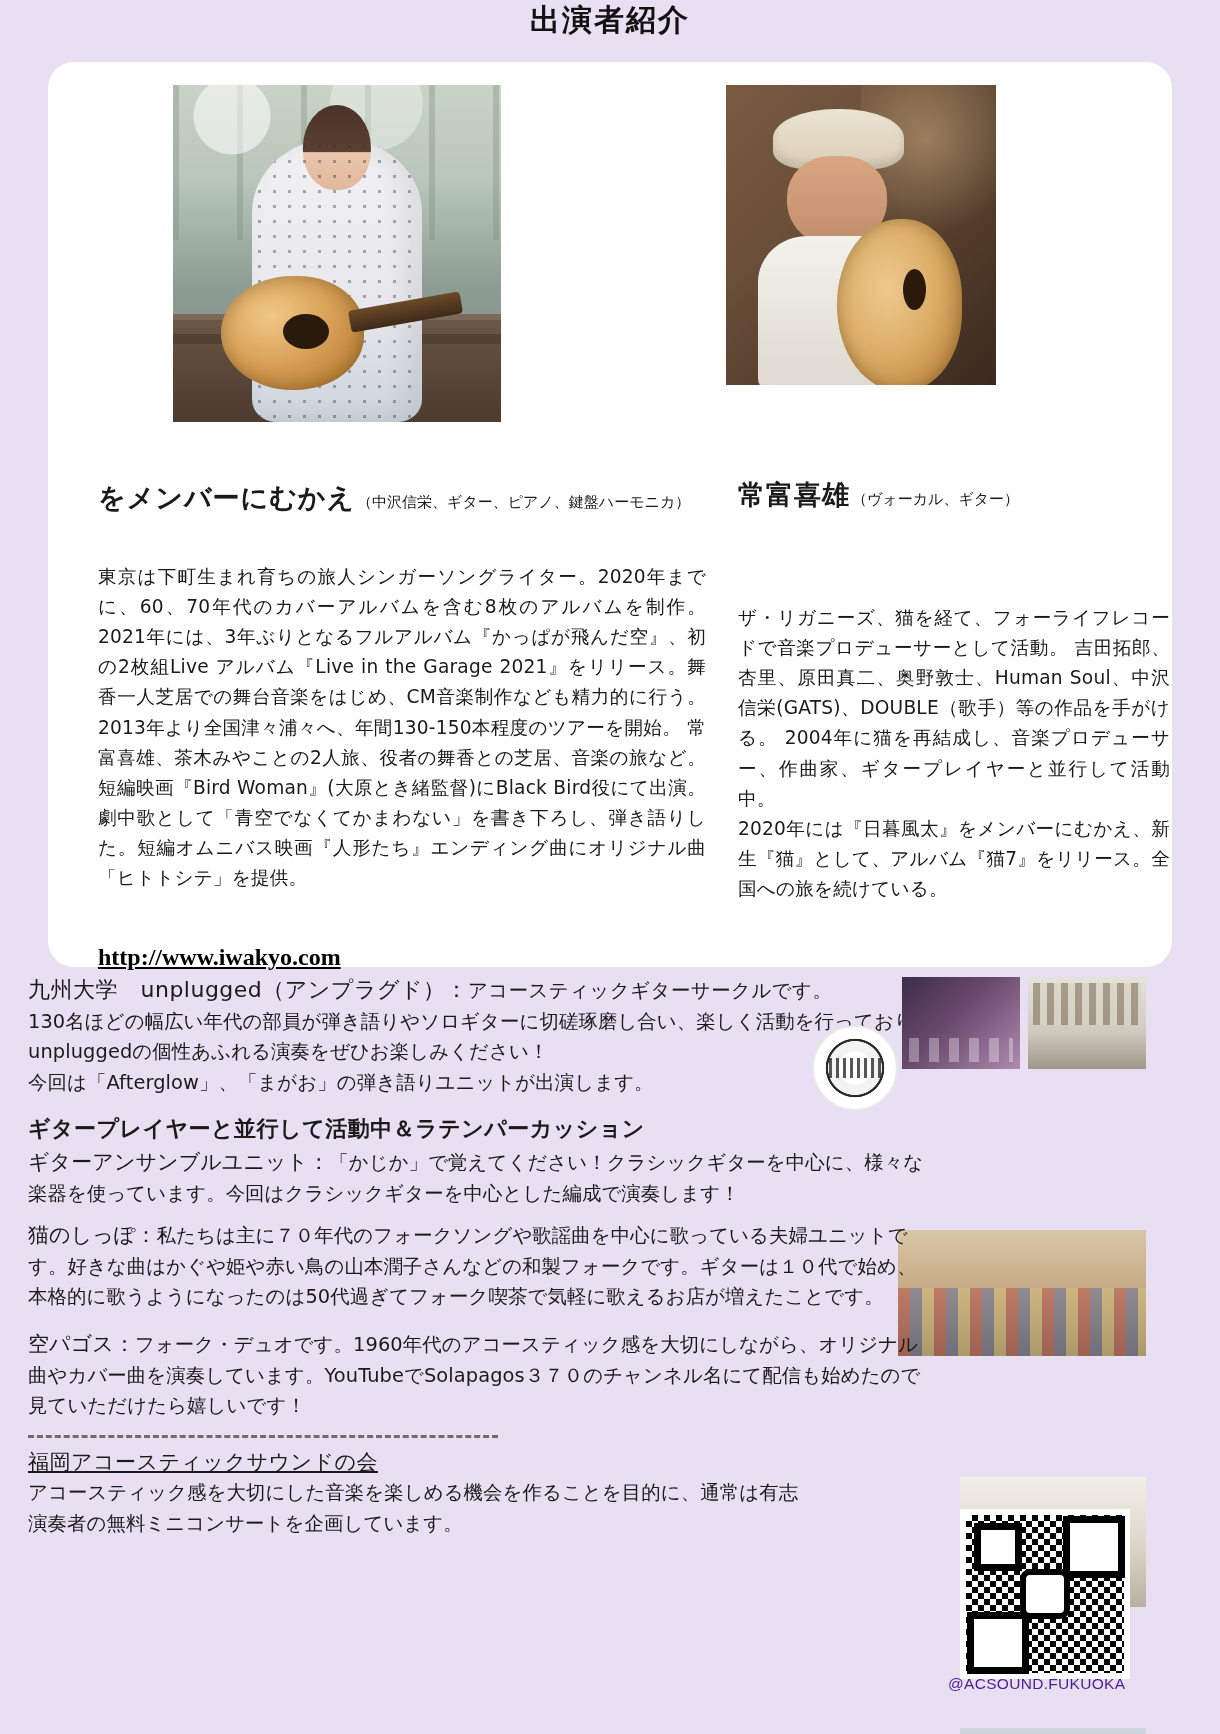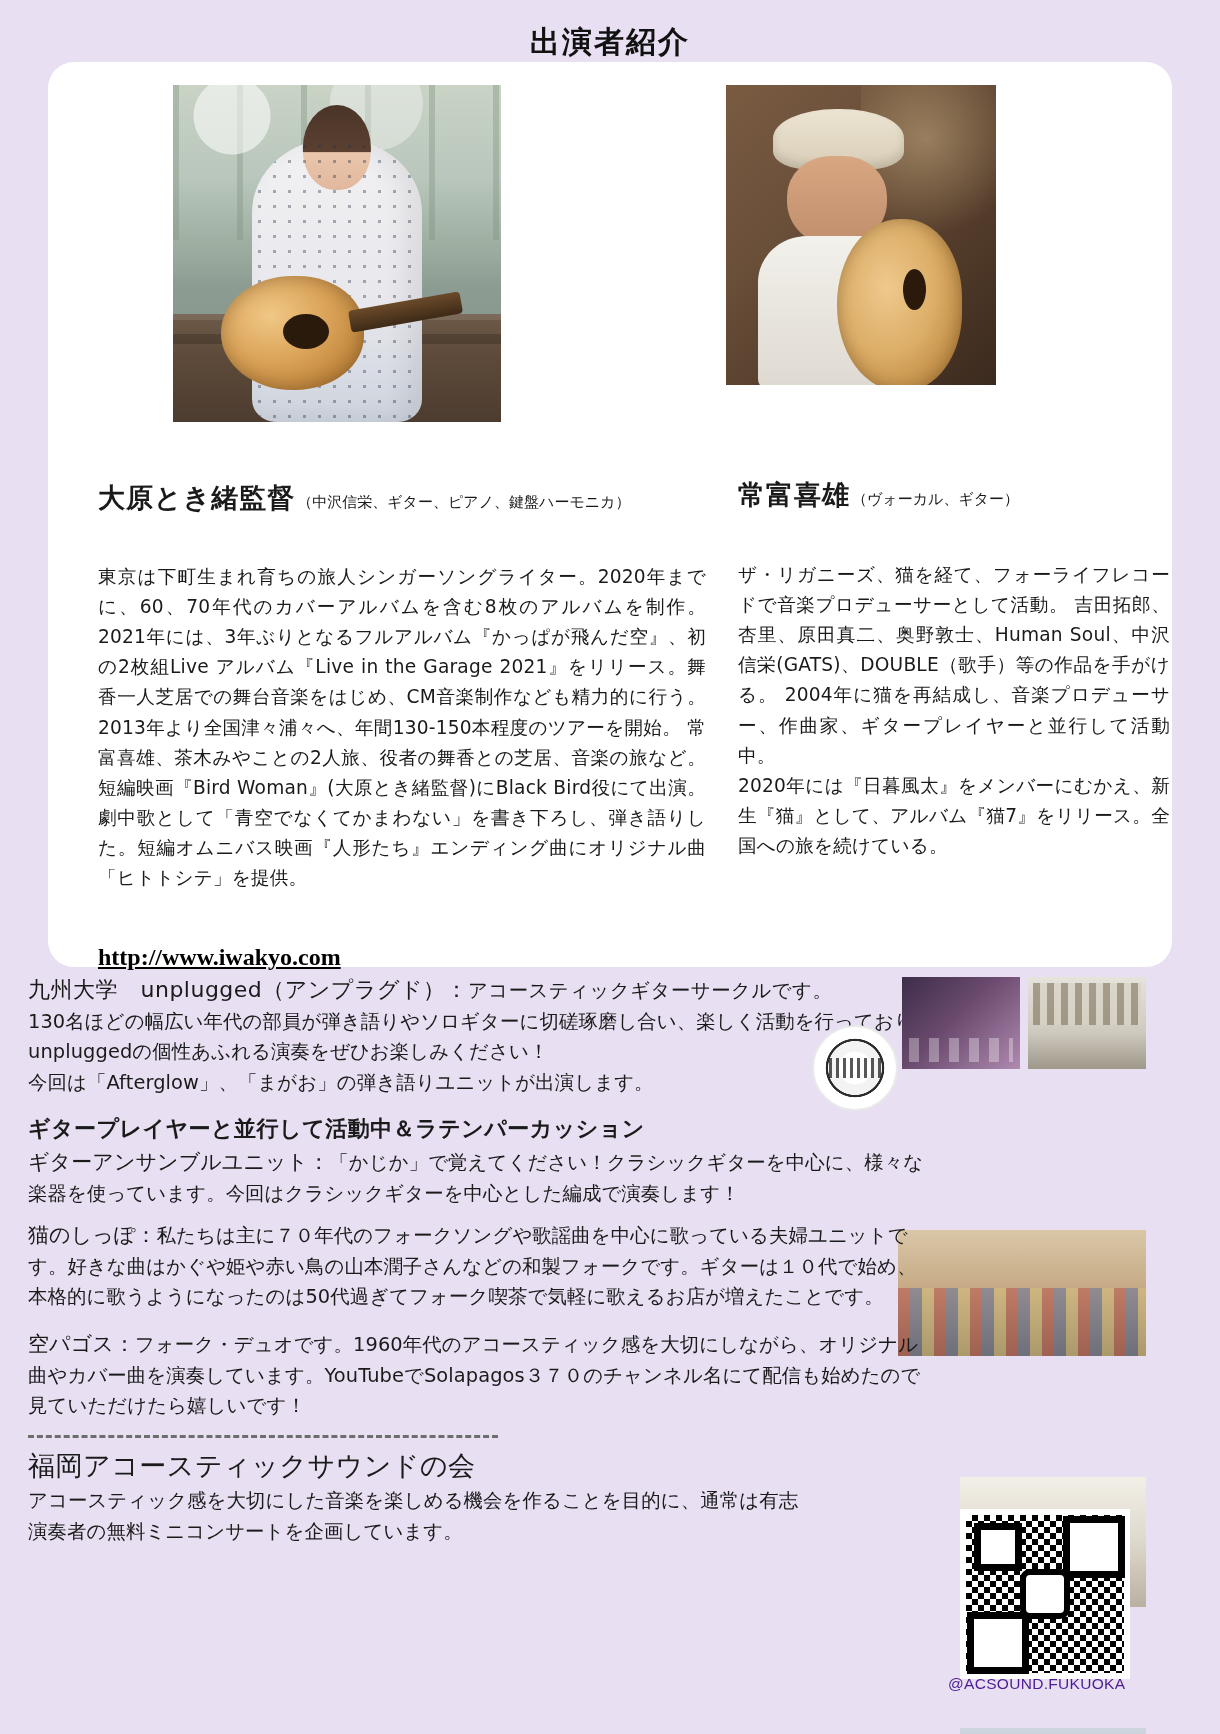--- a/index.html
+++ b/index.html
@@ -18,21 +18,20 @@
   .page {
     position: relative;
     width: 1220px;
     height: 1734px;
   }
   .title {
     text-align: center;
     font-size: 30px;
     font-weight: 700;
     letter-spacing: 2px;
-    padding-top: 22px;
     padding-bottom: 10px;
     color: #111;
     font-family: "DejaVu Sans", "Liberation Sans", sans-serif;
   }
   .white-card {
     position: absolute;
     left: 48px;
     top: 62px;
     width: 1124px;
     height: 905px;
@@ -357,31 +356,31 @@
       <div class="ph-man">
         <div class="hat"></div>
         <div class="face"></div>
         <div class="shirt"></div>
         <div class="guitar"></div>
         <div class="ghole"></div>
       </div>
     </div>
 
     <div class="name-row" style="left:50px; top:418px;">
-      <span class="name-main">大原とき緒監督</span>
+      <span class="name-main">をメンバーにむかえ</span>
       <span class="name-sub">（中沢信栄、ギター、ピアノ、鍵盤ハーモニカ）</span>
     </div>
     <div class="bio bio-left">東京は下町生まれ育ちの旅人シンガーソングライター。2020年までに、60、70年代のカバーアルバムを含む8枚のアルバムを制作。 2021年には、3年ぶりとなるフルアルバム『かっぱが飛んだ空』、初の2枚組Live アルバム『Live in the Garage 2021』をリリース。舞香一人芝居での舞台音楽をはじめ、CM音楽制作なども精力的に行う。2013年より全国津々浦々へ、年間130-150本程度のツアーを開始。 常富喜雄、茶木みやことの2人旅、役者の舞香との芝居、音楽の旅など。短編映画『Bird Woman』(大原とき緒監督)にBlack Bird役にて出演。劇中歌として「青空でなくてかまわない」を書き下ろし、弾き語りした。短編オムニバス映画『人形たち』エンディング曲にオリジナル曲「ヒトトシテ」を提供。</div>
     <a class="url" href="#">http://www.iwakyo.com</a>
 
     <div class="name-row" style="left:690px; top:415px;">
       <span class="name-main">常富喜雄</span>
       <span class="name-sub">（ヴォーカル、ギター）</span>
     </div>
-    <div class="bio bio-right" style="white-space:pre-line;">ザ・リガニーズ、猫を経て、フォーライフレコードで音楽プロデューサーとして活動。 吉田拓郎、杏里、原田真二、奥野敦士、Human Soul、中沢信栄(GATS)、DOUBLE（歌手）等の作品を手がける。 2004年に猫を再結成し、音楽プロデューサー、作曲家、ギタープレイヤーと並行して活動中。
+    <div class="bio bio-right" style="white-space:pre-line;margin-top:43px;">ザ・リガニーズ、猫を経て、フォーライフレコードで音楽プロデューサーとして活動。 吉田拓郎、杏里、原田真二、奥野敦士、Human Soul、中沢信栄(GATS)、DOUBLE（歌手）等の作品を手がける。 2004年に猫を再結成し、音楽プロデューサー、作曲家、ギタープレイヤーと並行して活動中。
 2020年には『日暮風太』をメンバーにむかえ、新生『猫』として、アルバム『猫7』をリリース。全国への旅を続けている。</div>
   </div>
 
   <div class="lower">
 
     <div class="blk">
       <div class="hd"><span>九州大学　unplugged（アンプラグド）：</span><span style="font-size:19.4px;">アコースティックギターサークルです。</span></div>
       <div class="bdy txtcol" style="white-space:pre-line;">130名ほどの幅広い年代の部員が弾き語りやソロギターに切磋琢磨し合い、楽しく活動を行っております。unpluggedの個性あふれる演奏をぜひお楽しみください！
 今回は「Afterglow」、「まがお」の弾き語りユニットが出演します。</div>
       <div class="thumb thumb-round t-unplugged"></div>
@@ -407,21 +406,21 @@
     <div class="sec-gap"></div>
 
     <div class="blk">
       <div class="bdy txtcol-narrow" style="white-space: pre-line;"><span class="lead">空パゴス：</span><span>フォーク・デュオです。1960年代のアコースティック感を大切にしながら、オリジナル曲やカバー曲を演奏しています。YouTubeでSolapagos３７０のチャンネル名にて配信も始めたので見ていただけたら嬉しいです！</span></div>
       <div class="thumb t-sola"></div>
     </div>
 
     <div class="dash-sep"></div>
 
     <div class="blk">
-      <div class="hd" style="font-size:27px;">福岡アコースティックサウンドの会</div>
+      <div class="hd" style="font-size:21px;text-decoration:underline;">福岡アコースティックサウンドの会</div>
       <div class="bdy" style="width: 860px; white-space: pre-line;" style2="">アコースティック感を大切にした音楽を楽しめる機会を作ることを目的に、通常は有志
 演奏者の無料ミニコンサートを企画しています。</div>
     </div>
 
     <div class="qr"></div>
     <div class="qr-caption">@ACSOUND.FUKUOKA</div>
   </div>
 
 </div>
 

